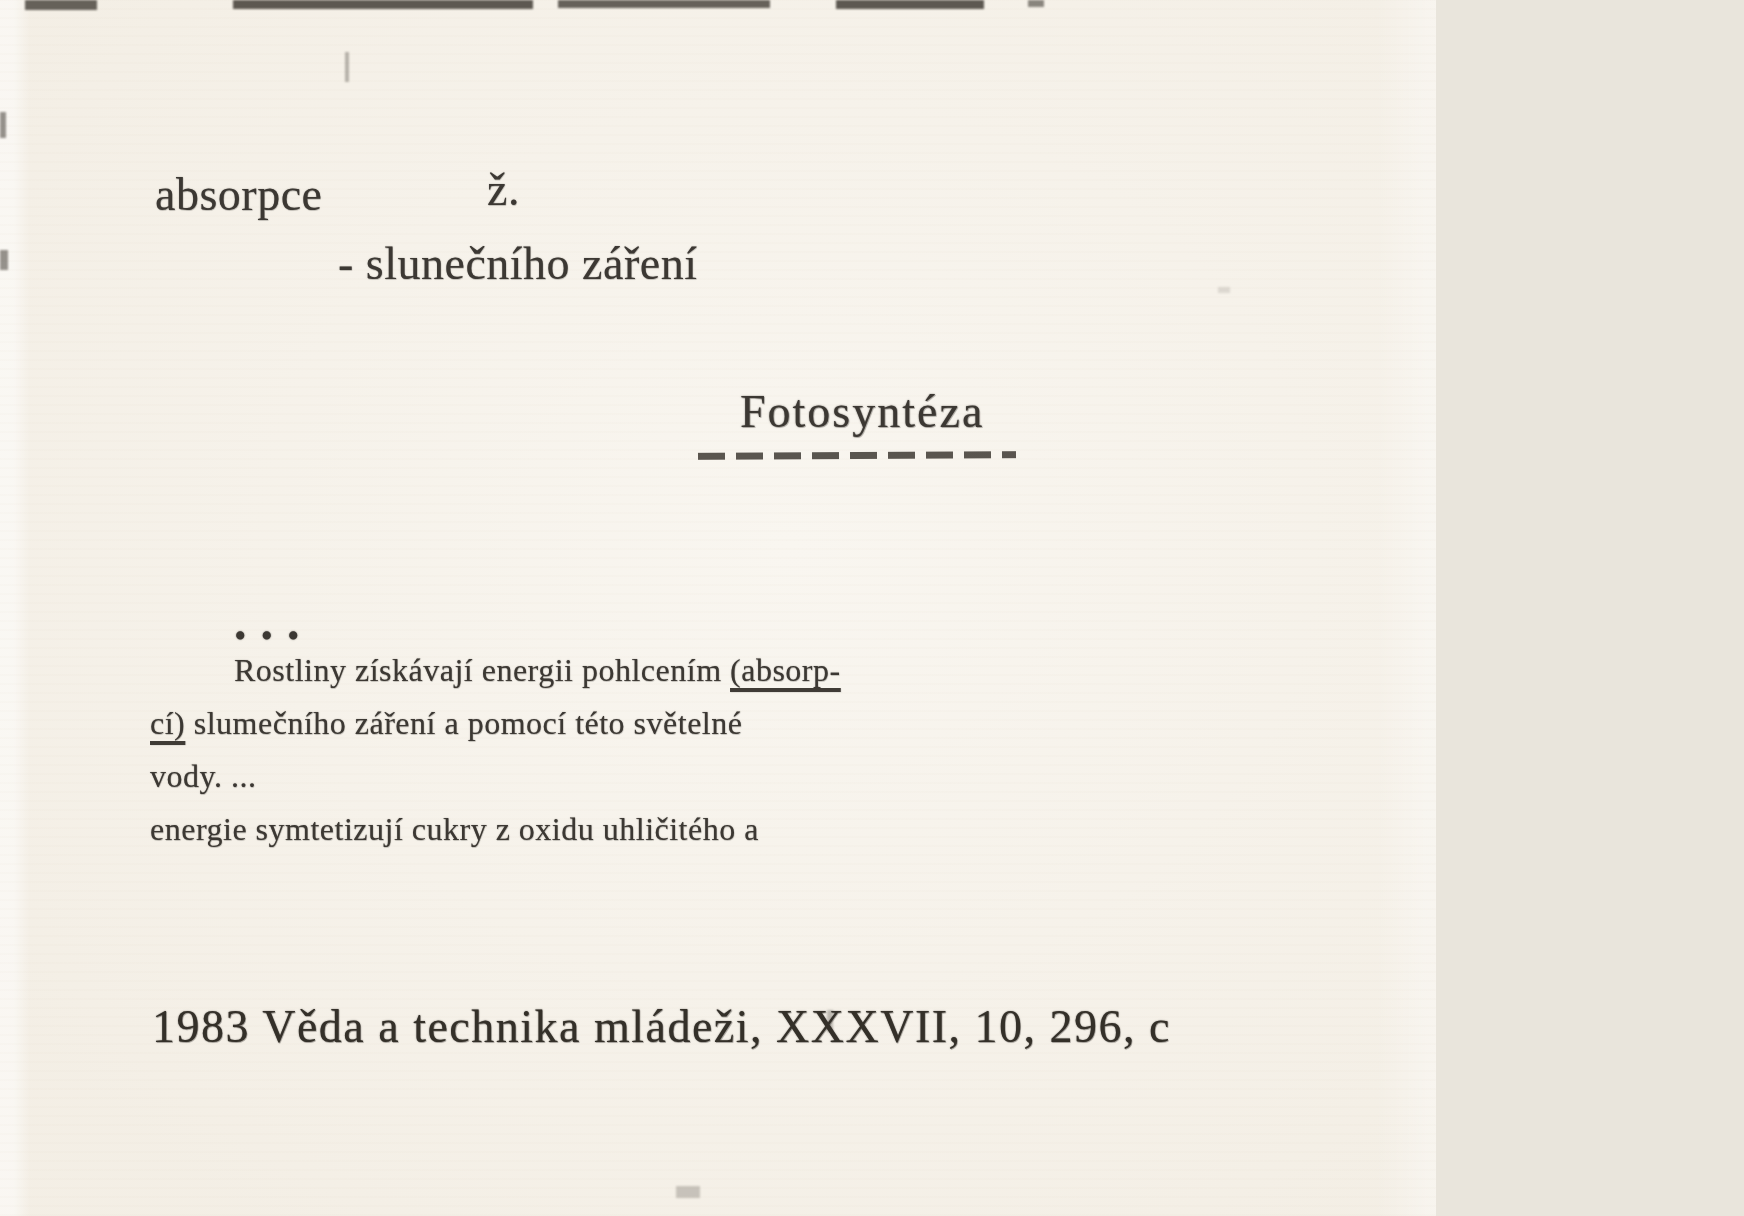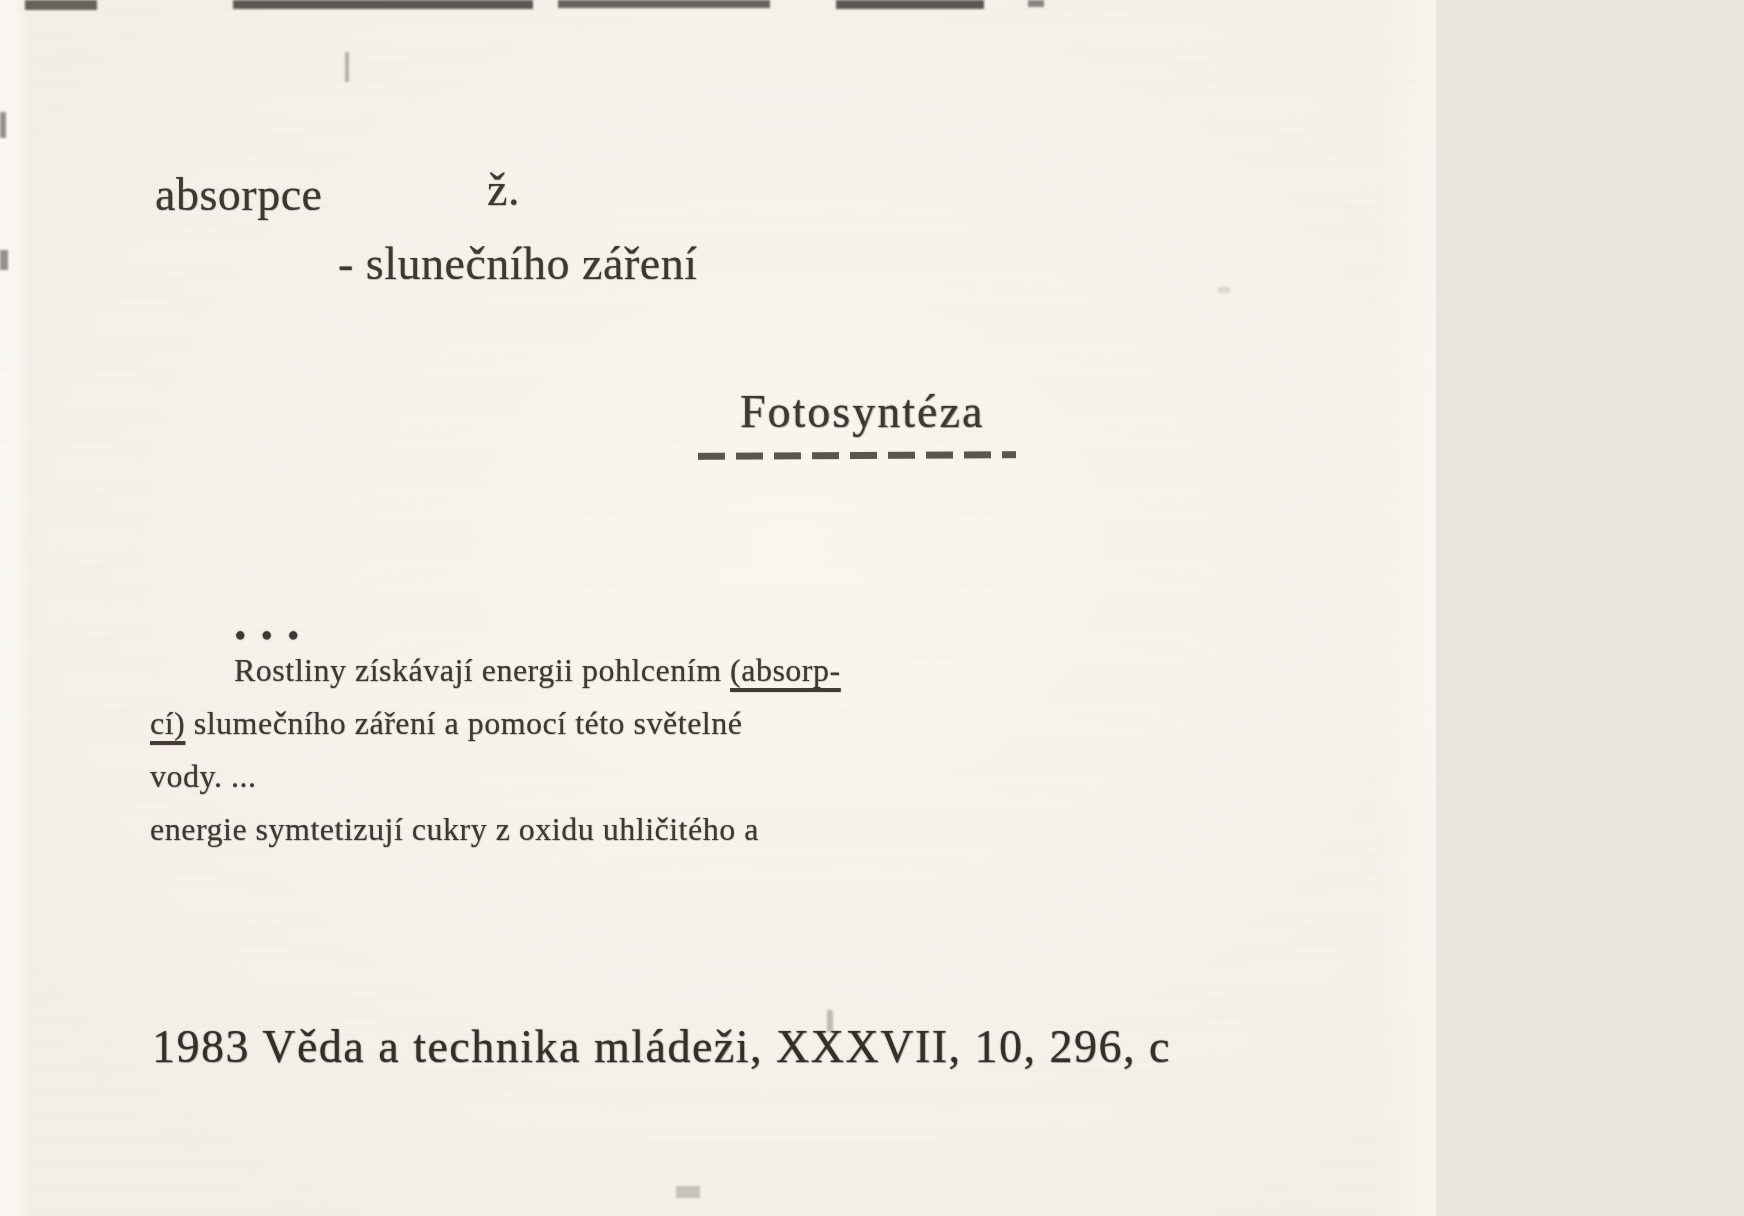--- a/index.html
+++ b/index.html
@@ -28,21 +28,21 @@
   .line{white-space:pre;font-size:32px;line-height:53px;letter-spacing:.5px;
         text-shadow:0 0 1.2px rgba(58,54,49,.55), .5px .5px 0 rgba(58,54,49,.18);}
   .indent1{padding-left:84px;}
   .u{
     text-decoration:underline;
     text-decoration-thickness:4px;
     text-underline-offset:7px;
     text-decoration-color:rgba(56,52,47,.9);
   }
   .title-txt{letter-spacing:2px;text-shadow:0 0 1.6px rgba(50,46,42,.7), 1px .5px 0 rgba(50,46,42,.25);}
-  .cite-txt{letter-spacing:1.5px;text-shadow:0 0 1.4px rgba(44,40,36,.7), .8px .6px 0 rgba(44,40,36,.28);color:#343029;margin-top:20px;}
+  .cite-txt{letter-spacing:1.5px;text-shadow:0 0 1.4px rgba(44,40,36,.7), .8px .6px 0 rgba(44,40,36,.28);color:#343029;}
   .ellip{font-weight:bold;font-size:50px;letter-spacing:14px;text-shadow:0 0 1.5px rgba(50,46,42,.8);}
   .dash-underline{
     position:absolute;left:698px;top:452px;width:318px;height:7px;
     background:repeating-linear-gradient(90deg, rgba(62,57,51,.85) 0 27px, rgba(62,57,51,0) 27px 38px);
     transform:rotate(-.3deg);
     filter:blur(.4px);
   }
   .art{position:absolute;background:#433e37;}
   .blur{filter:blur(1px);}
 </style>

